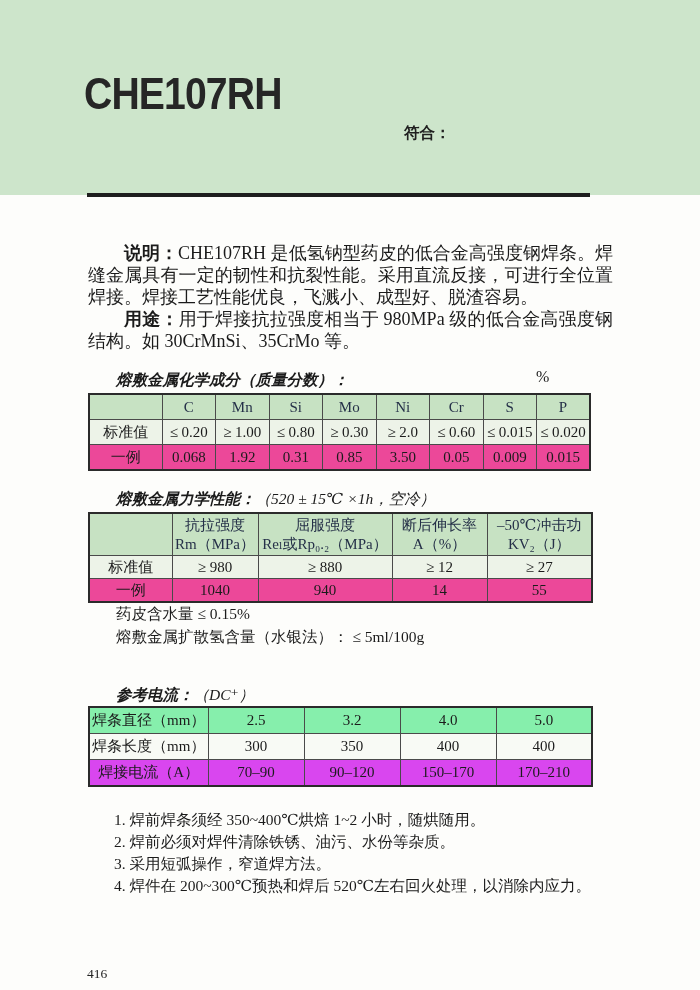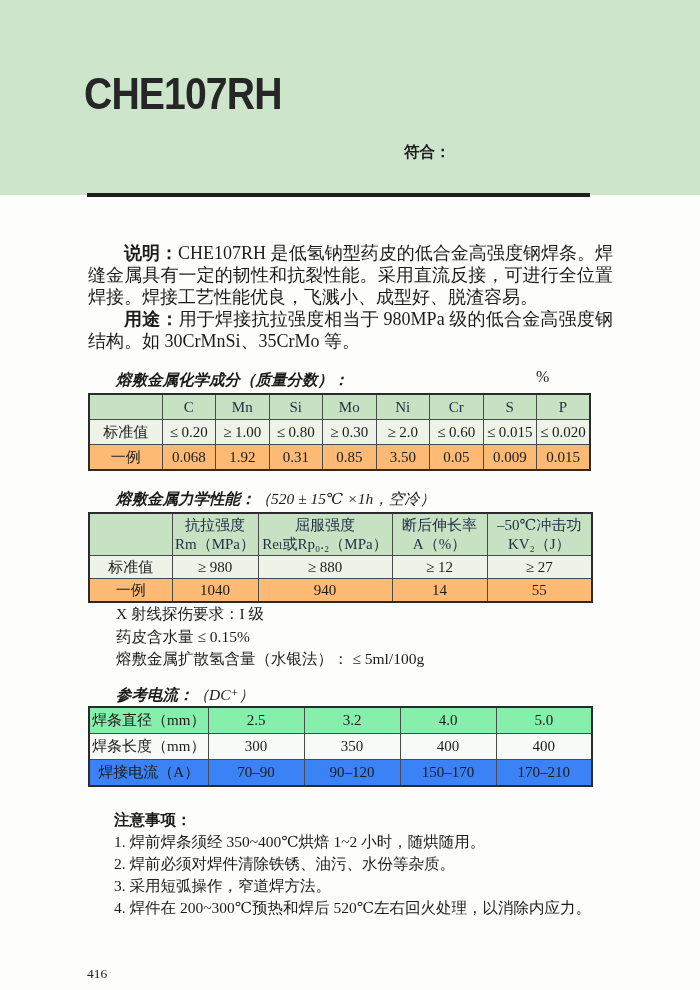--- a/index.html
+++ b/index.html
@@ -9,42 +9,42 @@
     font-family:"Liberation Serif","DejaVu Serif",serif;
     padding-left:10px;
   }
   .band { position:absolute; left:0; top:0; width:700px; height:195px; background:#cde5cb; }
   .brand {
     position:absolute; left:84px; top:68px;
     font-family:"Liberation Sans","DejaVu Sans",sans-serif;
     font-weight:900; font-size:45px; color:#262626; letter-spacing:-1px;
     transform:scaleX(.87); transform-origin:left center; white-space:nowrap;
   }
-  .conf { position:absolute; left:404px; top:121px; display:flex; font-size:15.5px; color:#202020;margin-top:19px; }
+  .conf { position:absolute; left:404px; top:121px; display:flex; font-size:15.5px; color:#202020; }
   .conf .lbl { font-family:"Liberation Sans","DejaVu Sans",sans-serif; font-weight:700; margin-right:7px; line-height:23px; }
   .conf .lines div { line-height:23px; white-space:nowrap; }
   .rule { position:absolute; left:87px; top:193px; width:503px; height:4px; background:#1e1e1e; }
 
   .paras { position:absolute; left:88px; top:242px; width:525px; font-size:18px; line-height:22px; text-align:justify; }
   .paras p { margin:0; text-indent:2em; }
   .hei { font-family:"Liberation Sans","DejaVu Sans",sans-serif; font-weight:700; }
 
   .sec-head { position:absolute; left:88px; width:503px; font-size:15.5px; }
   .sec-head .h { padding-left:28px;font-style:italic; }
   .chem-unit { position:absolute; left:448px; top:-2px; font-size:16px; }
 
   table { border-collapse:collapse; table-layout:fixed; font-size:15px; text-align:center; background:#f8faf5; }
   table { border:2px solid #2b2b2b; }
   th, td { border:1px solid #4a4a4a; padding:0 2px; font-weight:normal; overflow:hidden; white-space:nowrap; }
   .t-hdr { background:#c7e2c3; color:#253048; }
   .row-std { background:#edf3e8; }
-  .row-ex  { background:#fdba74; }
+  .row-ex  { background:#ec4899; }
   .row-mid { background:#f8faf5; }
   .row-grn { background:#86efac; }
-  .row-lgt { background:#3b82f6;margin-top:31px; }
+  .row-lgt { background:#d946ef;margin-top:31px; }
 
   .chem-table { position:absolute; left:88px; top:393px; width:503px; }
   .chem-table th, .chem-table td { height:24px; }
 
   .mech-table { position:absolute; left:88px; top:512px; width:503px;border-radius:17px; }
   .mech-table th { height:41px; line-height:19px; padding:0; }
   .mech-table td { height:22px; }
 
   .cur-table { position:absolute; left:88px; top:706px; width:503px; }
   .cur-table td { height:25px; }
@@ -176,21 +176,20 @@
       <td>一例</td>
       <td>1040</td>
       <td>940</td>
       <td>14</td>
       <td>55</td>
     </tr>
   </tbody>
     </table>
 
   <div class="specs">
-    <div>X 射线探伤要求：I 级</div>
     <div>药皮含水量 ≤ 0.15%</div>
     <div>熔敷金属扩散氢含量（水银法）： ≤ 5ml/100g</div>
   </div>
 
   <div class="sec-head" style="top:685px;">
     <span class="h"><span class="hei">参考电流：</span><span>（DC⁺）</span></span>
   </div>
 
   <table class="cur-table">
     <colgroup>
@@ -219,21 +218,20 @@
       <td class="lbl-cell">焊接电流（A）</td>
       <td>70–90</td>
       <td>90–120</td>
       <td>150–170</td>
       <td>170–210</td>
     </tr>
   </tbody>
     </table>
 
   <div class="notes">
-    <div class="h hei">注意事项：</div>
     <div>1. 焊前焊条须经 350~400℃烘焙 1~2 小时，随烘随用。</div>
     <div>2. 焊前必须对焊件清除铁锈、油污、水份等杂质。</div>
     <div>3. 采用短弧操作，窄道焊方法。</div>
     <div>4. 焊件在 200~300℃预热和焊后 520℃左右回火处理，以消除内应力。</div>
   </div>
 
   <div class="pagenum">416</div>
 
 </div>
 

